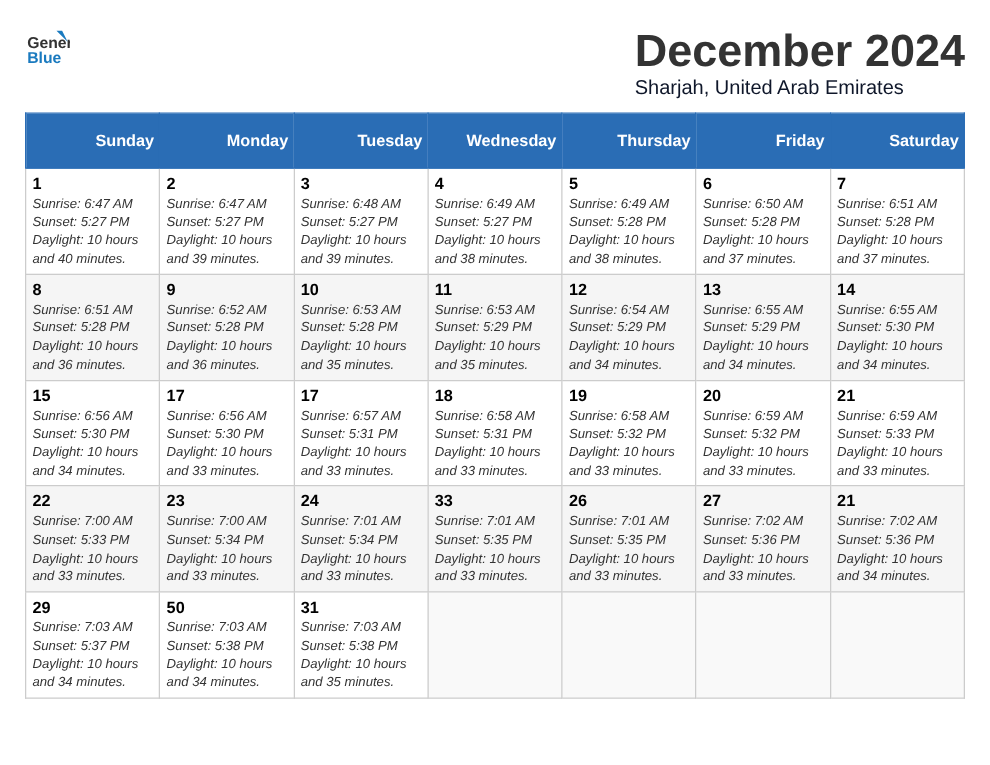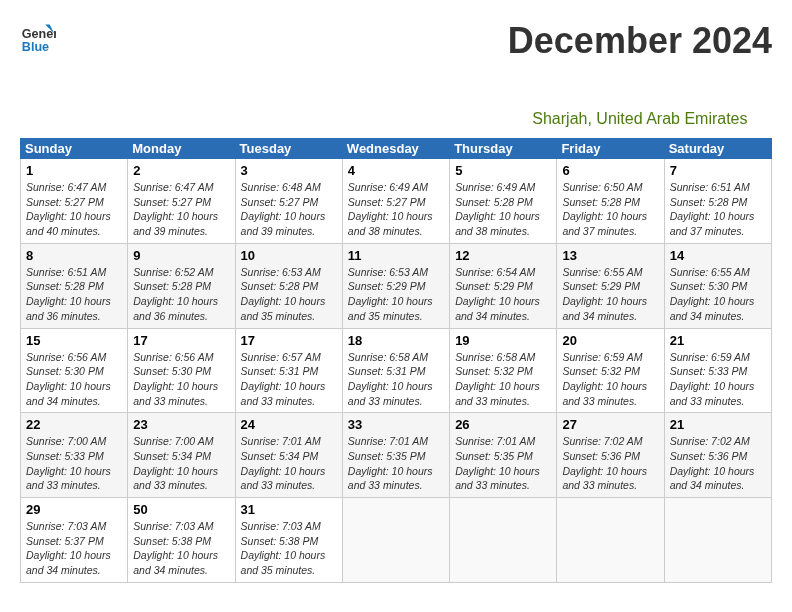--- a/index.html
+++ b/index.html
@@ -19,42 +19,41 @@
     .logo {
       display: flex;
       align-items: center;
       gap: 6px;
     }
     .logo-icon {
       width: 36px;
       height: 36px;
     }
     .title-block {
-      text-align: center;
+      text-align: left;
     }
     .month-title {
       font-size: 36px;
       font-weight: bold;
       color: #333;
     }
     .subtitle {
       font-size: 16px;
-      color: #4d7c0f;
-      margin-top: 48px;
+      color: #0f172a;
     }
     table {
       width: 100%;
       border-collapse: collapse;
       font-size: 11px;
     }
     thead tr th {
       background-color: #2a6db5;
       color: #fff;
-      padding: 2px 4px;
-      text-align: left;
+      padding: 14px 4px;
+      text-align: right;
       font-size: 13px;
       font-weight: bold;
       border: 1px solid #2a6db5;
     }
     tbody tr td {
       border: 1px solid #ccc;
       padding: 4px 5px;
       vertical-align: top;
       min-height: 70px;
       background: #fff;

